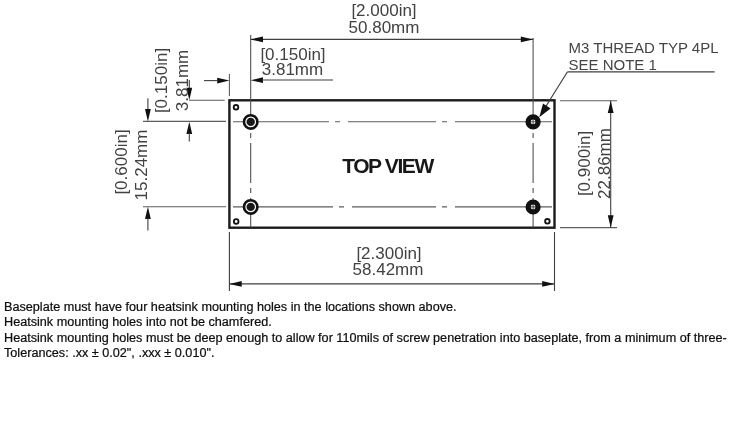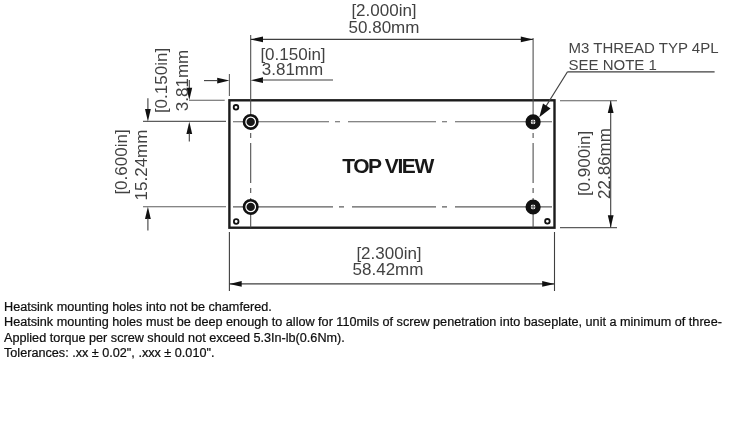--- a/index.html
+++ b/index.html
@@ -129,25 +129,25 @@
   </g>
 
   <g>
     <text class="dim" x="389" y="258.6" text-anchor="middle">[2.300in]</text>
     <text class="dim" x="388" y="275.3" text-anchor="middle">58.42mm</text>
   </g>
 </svg>
 
 <div class="notes">
 
+  <span>Baseplate must have four heatsink mounting holes in the locations shown above.</span>
 
   <span>Heatsink mounting holes into not be chamfered.</span>
 
-  <span>Heatsink mounting holes must be deep enough to allow for 110mils of screw penetration into baseplate, unit a minimum of three-</span>
+  <span>Heatsink mounting holes must be deep enough to allow for 110mils of screw penetration into baseplate, from a minimum of three-</span>
 
 
 
-  <span>Applied torque per screw should not exceed 5.3In-lb(0.6Nm).</span>
 
 
   <span>Tolerances: .xx ± 0.02", .xxx ± 0.010".</span>
 </div>
 
 
 </body></html>

